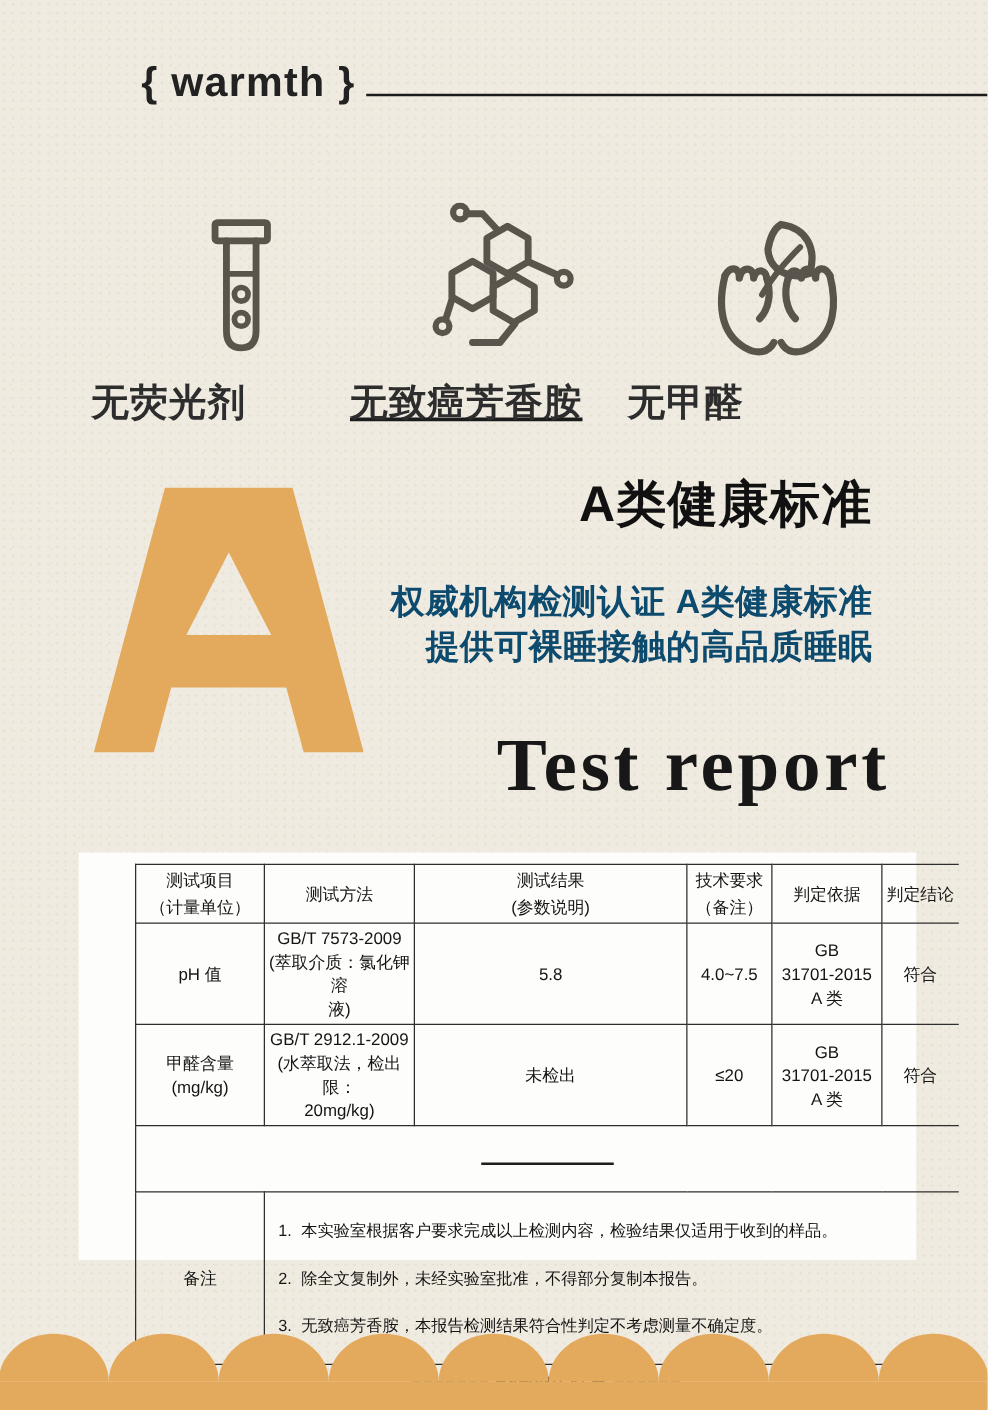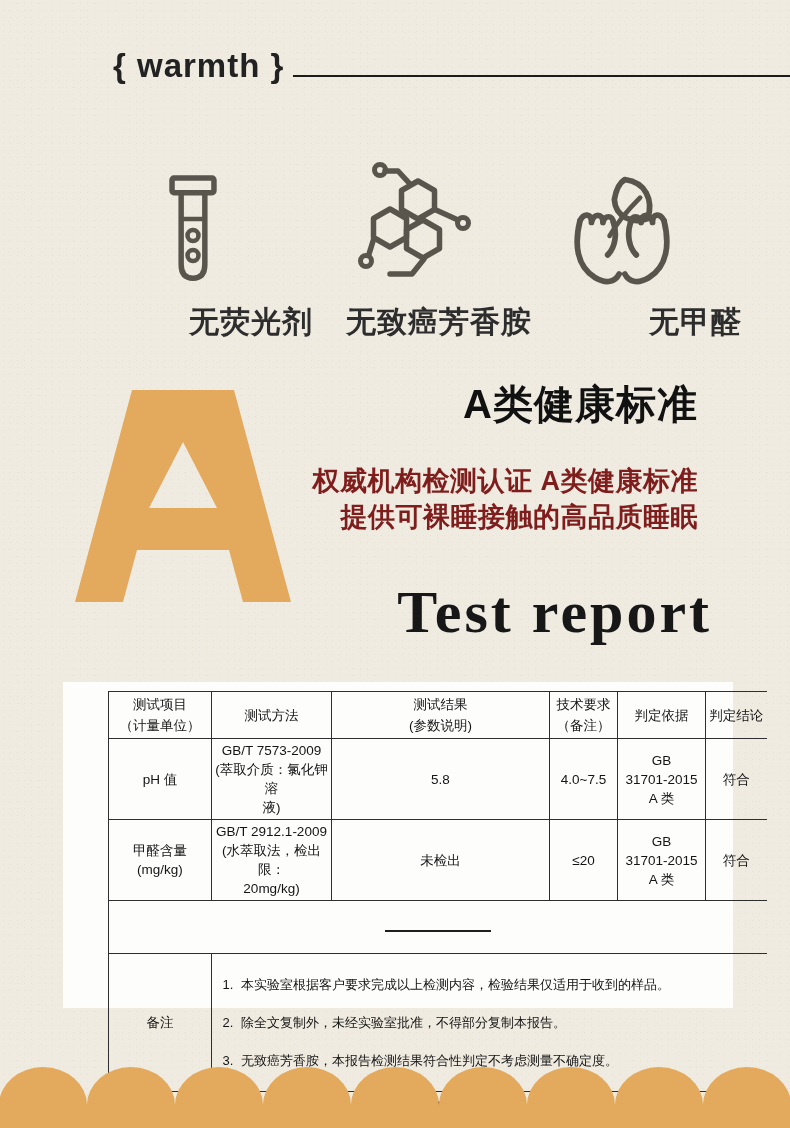--- a/index.html
+++ b/index.html
@@ -23,39 +23,39 @@
   .logo{
     left:113px; top:47px;
     font-size:33px; font-weight:600; letter-spacing:1px; color:#222;
   }
   .top-rule{
     left:293px; right:0; top:75px; height:2px; background:#1b1b1b;
   }
 
   
   .features{ left:0; top:150px; width:790px; height:180px; }
-  .feature{ position:absolute; top:0; width:240px; text-align:right; }
+  .feature{ position:absolute; top:0; width:240px; text-align:left; }
   .feature .icon-box{
     height:142px; display:flex; align-items:flex-end; justify-content:center;
   }
   .feature .f-label{
     margin-top:10px; font-size:30px; font-weight:600; color:#2d2d2d; letter-spacing:1px;
   }
-  .f1{ left:73px; } .f2{ left:292px; } .f3{ left:502px; }
+  .f1{ left:73px; } .f2{ left:280px;text-decoration:underline; } .f3{ left:502px; }
   .icon-stroke{ stroke:#59544c; fill:none; stroke-linecap:round; stroke-linejoin:round; }
 
   
   .big-a{ left:75px; top:390px; }
   .grade-heading{
     right:92px; top:381px;
     font-size:40px; font-weight:900; color:#111; line-height:1.15; letter-spacing:1px;
   }
   .grade-sub{
     right:92px; top:463px; text-align:right;
-    font-size:27px; font-weight:600; color:#7f1d1d; line-height:36px; letter-spacing:0.5px;margin-left:17px;
+    font-size:27px; font-weight:600; color:#0c4a6e; line-height:36px; letter-spacing:0.5px;margin-left:17px;
   }
 
   
   .report-title{
     right:78px; top:578px;
     font-family:"Liberation Serif","DejaVu Serif",serif;
     font-size:60px; font-weight:700; color:#171717; letter-spacing:3px;
   }
 
   

